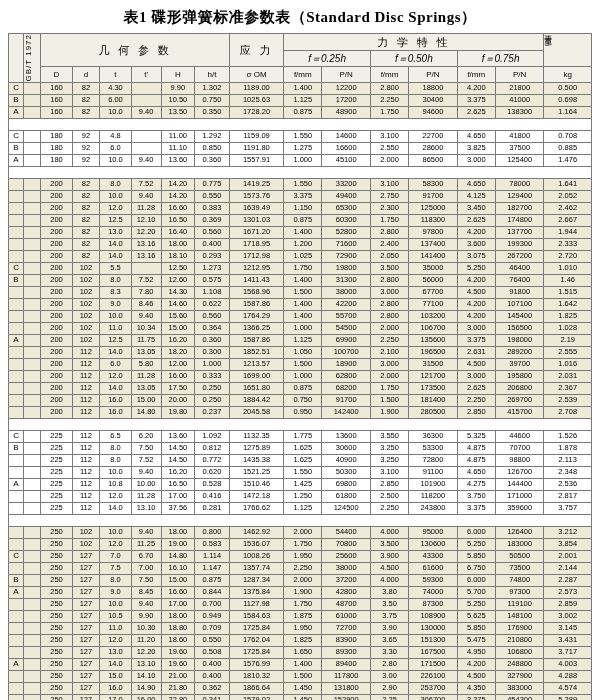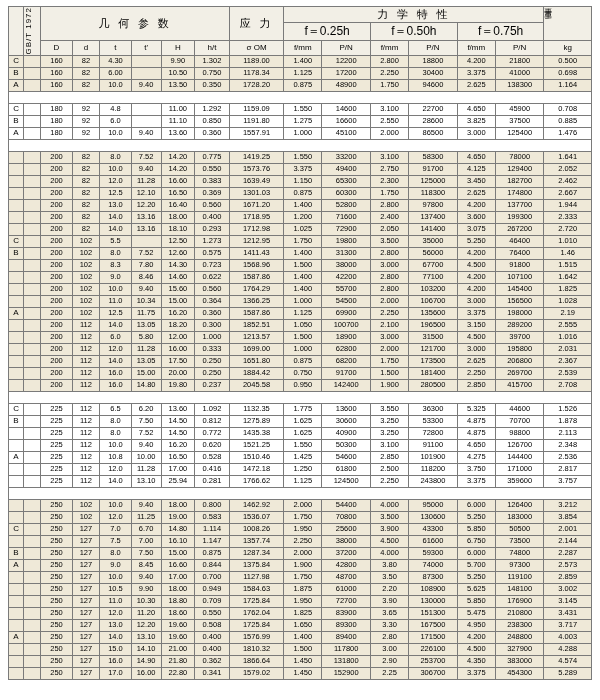--- a/index.html
+++ b/index.html
@@ -32,38 +32,39 @@
     padding:0;
     text-align:center;
     vertical-align:middle;
     line-height:1.15;
     font-weight:normal;
     height:11px;
   }
   .hdr{background:#f2efe6;font-weight:bold;}
   .hdr-big{font-size:11px;letter-spacing:3px;font-family:"Liberation Serif",serif;}
   .hdr-mid{font-size:9px;letter-spacing:1px;font-family:"Liberation Serif",serif;}
-  .hdr-sm{font-size:12px;}
+  .hdr-sm{font-size:10px;font-style:italic;}
   .vert{
     writing-mode:vertical-rl;
     transform:rotate(180deg);
     font-size:8px;
     letter-spacing:1px;
     white-space:nowrap;
   }
   .grp{font-weight:bold;font-size:8px;}
   .row-b td{background:#ffffff;}
   .row-s td{background:#efe9d8;}
   .sep td{height:4px;border-left:0.5px solid #7a7a7a;border-right:0.5px solid #7a7a7a;border-top:0.5px solid #7a7a7a;border-bottom:0.5px solid #7a7a7a;background:#ffffff;}
   .symrow td{font-size:8px;background:#f2efe6;}
 </style>
 </head>
 <body>
 
 <div class="page">
+  <div class="title">表1 碟形弹簧标准参数表（Standard Disc Springs）</div>
 
   <table class="main">
     <colgroup>
       <col style="width:13px">
         <col style="width:15px">
       <col style="width:27px">
         <col style="width:24px">
         <col style="width:27px">
         <col style="width:26px">
         <col style="width:29px">
@@ -133,21 +134,21 @@
         </tr>
         <tr class="row-s">
           <td class="grp">B</td>
           <td></td>
           <td>160</td>
           <td>82</td>
           <td>6.00</td>
           <td></td>
           <td>10.50</td>
           <td>0.750</td>
-          <td>1178.34</td>
+          <td>1025.63</td>
           <td>1.125</td>
           <td>17200</td>
           <td>2.250</td>
           <td>30400</td>
           <td>3.375</td>
           <td>41000</td>
           <td>0.698</td>
         </tr>
         <tr class="row-s">
           <td class="grp">A</td>
@@ -178,21 +179,21 @@
           <td>4.8</td>
           <td></td>
           <td>11.00</td>
           <td>1.292</td>
           <td>1159.09</td>
           <td>1.550</td>
           <td>14600</td>
           <td>3.100</td>
           <td>22700</td>
           <td>4.650</td>
-          <td>45900</td>
+          <td>41800</td>
           <td>0.708</td>
         </tr>
         <tr class="row-b">
           <td class="grp">B</td>
           <td></td>
           <td>180</td>
           <td>92</td>
           <td>6.0</td>
           <td></td>
           <td>11.10</td>
@@ -390,21 +391,21 @@
           <td>1.46</td>
         </tr>
         <tr class="row-s">
           <td class="grp"></td>
           <td></td>
           <td>200</td>
           <td>102</td>
           <td>8.3</td>
           <td>7.80</td>
           <td>14.30</td>
-          <td>0.723</td>
+          <td>1.108</td>
           <td>1568.96</td>
           <td>1.500</td>
           <td>38000</td>
           <td>3.000</td>
           <td>67700</td>
           <td>4.500</td>
           <td>91800</td>
           <td>1.515</td>
         </tr>
         <tr class="row-s">
@@ -486,21 +487,21 @@
           <td>112</td>
           <td>14.0</td>
           <td>13.05</td>
           <td>18.20</td>
           <td>0.300</td>
           <td>1852.51</td>
           <td>1.050</td>
           <td>100700</td>
           <td>2.100</td>
           <td>196500</td>
-          <td>3.150</td>
+          <td>2.631</td>
           <td>289200</td>
           <td>2.555</td>
         </tr>
         <tr class="row-s">
           <td class="grp"></td>
           <td></td>
           <td>200</td>
           <td>112</td>
           <td>6.0</td>
           <td>5.80</td>
@@ -666,21 +667,21 @@
           <td class="grp">A</td>
           <td></td>
           <td>225</td>
           <td>112</td>
           <td>10.8</td>
           <td>10.00</td>
           <td>16.50</td>
           <td>0.528</td>
           <td>1510.46</td>
           <td>1.425</td>
-          <td>54600</td>
+          <td>69800</td>
           <td>2.850</td>
           <td>101900</td>
           <td>4.275</td>
           <td>144400</td>
           <td>2.536</td>
         </tr>
         <tr class="row-b">
           <td class="grp"></td>
           <td></td>
           <td>225</td>
@@ -698,21 +699,21 @@
           <td>171000</td>
           <td>2.817</td>
         </tr>
         <tr class="row-b">
           <td class="grp"></td>
           <td></td>
           <td>225</td>
           <td>112</td>
           <td>14.0</td>
           <td>13.10</td>
-          <td>25.94</td>
+          <td>37.56</td>
           <td>0.281</td>
           <td>1766.62</td>
           <td>1.125</td>
           <td>124500</td>
           <td>2.250</td>
           <td>243800</td>
           <td>3.375</td>
           <td>359600</td>
           <td>3.757</td>
         </tr>
@@ -850,21 +851,21 @@
           <td></td>
           <td>250</td>
           <td>127</td>
           <td>10.5</td>
           <td>9.90</td>
           <td>18.00</td>
           <td>0.949</td>
           <td>1584.63</td>
           <td>1.875</td>
           <td>61000</td>
-          <td>2.20</td>
+          <td>3.75</td>
           <td>108900</td>
           <td>5.625</td>
           <td>148100</td>
           <td>3.002</td>
         </tr>
         <tr class="row-s">
           <td class="grp"></td>
           <td></td>
           <td>250</td>
           <td>127</td>
@@ -907,21 +908,21 @@
           <td>13.0</td>
           <td>12.20</td>
           <td>19.60</td>
           <td>0.508</td>
           <td>1725.84</td>
           <td>1.650</td>
           <td>89300</td>
           <td>3.30</td>
           <td>167500</td>
           <td>4.950</td>
-          <td>238300</td>
+          <td>106800</td>
           <td>3.717</td>
         </tr>
         <tr class="row-s">
           <td class="grp">A</td>
           <td></td>
           <td>250</td>
           <td>127</td>
           <td>14.0</td>
           <td>13.10</td>
           <td>19.60</td>

